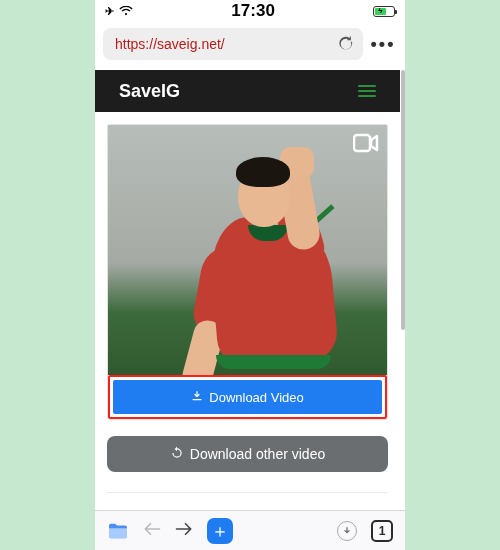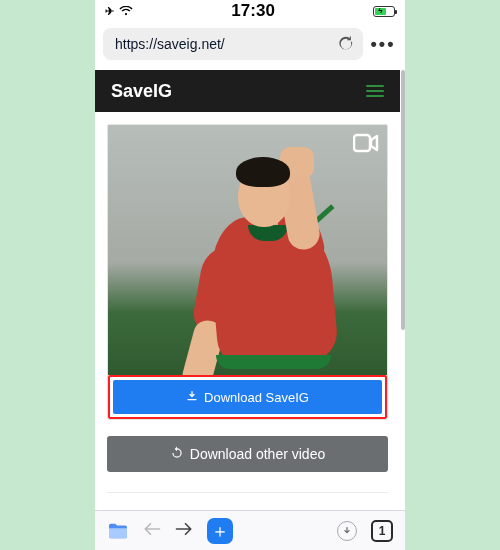--- a/index.html
+++ b/index.html
@@ -61,21 +61,21 @@
   .url-field {
     flex: 1; height: 32px;
     background: #eeeeef;
     border-radius: 8px;
     display: flex; align-items: center;
     padding: 0 8px 0 12px;
     color: #7a7a83;
     font-size: 14px;
     justify-content: space-between;
   }
-  .url-text { color: #0f172a; }
+  .url-text { color: #b91c1c; }
   .reload-icon svg { display: block; }
   .dots {
     width: 28px; text-align: center;
     color: #333; font-size: 18px; letter-spacing: 2px;
     font-weight: 700;
   }
 
   .content-wrap { flex: 1; display: flex; overflow: hidden; }
   .content-scroll {
     flex: 1; overflow: hidden;
@@ -84,21 +84,21 @@
   .page {
     background: #fff;
     height: 100%;
     display: flex; flex-direction: column;
   }
   .site-header {
     height: 42px;
     background: #1d1d1d;
     display: flex; align-items: center;
     justify-content: space-between;
-    padding: 0 16px;
+    padding: 0 24px;
     color: #fff;
   }
   .brand { font-size: 18px; font-weight: 700; color: #fff; }
   .hamburger { color: #2f8f3f; }
   .hamburger div { width: 18px; height: 2px; background: #2f8f3f; margin: 3px 0; border-radius: 1px; }
 
   .page-body {
     flex: 1; overflow: hidden;
     padding: 12px 12px 0 12px;
   }
@@ -214,21 +214,21 @@
     gap: 6px;
     border: none; border-radius: 2px;
     cursor: pointer;
   }
   .btn-secondary {
     width: 100%; height: 36px;
     background: #6b6e71;
     color: #fff; font-size: 14px;
     display: flex; align-items: center; justify-content: center;
     gap: 6px;
-    border: none; border-radius: 3px;
+    border: none; border-radius: 8px;
     margin-top: 16px;
     cursor: pointer;
   }
   .sep {
     margin-top: 20px; height: 1px; background: #eceaea;
   }
 
   
   .scroll-hint {
     width: 5px;
@@ -347,21 +347,21 @@
                   </svg>
               </span>
             </div>
             <div class="dl-btn red-emph">
               <button class="btn-primary">
                 <span>
                   <svg width="12" height="12" viewBox="0 0 24 24">
                       <path d="M12 3v10m0 0l-4-4m4 4l4-4M4 19h16" stroke="#fff" stroke-width="2.5" fill="none" stroke-linecap="round"></path>
                     </svg>
                 </span>
-                <span>Download SaveIG</span>
+                <span>Download Video</span>
               </button>
             </div>
           </div>
 
           <button class="btn-secondary">
             <span>
               <svg width="14" height="14" viewBox="0 0 24 24">
                   <path d="M4 12a8 8 0 108-8V1L8 5l4 4V6a6 6 0 11-6 6H4z" fill="#fff"></path>
                 </svg>
             </span>

